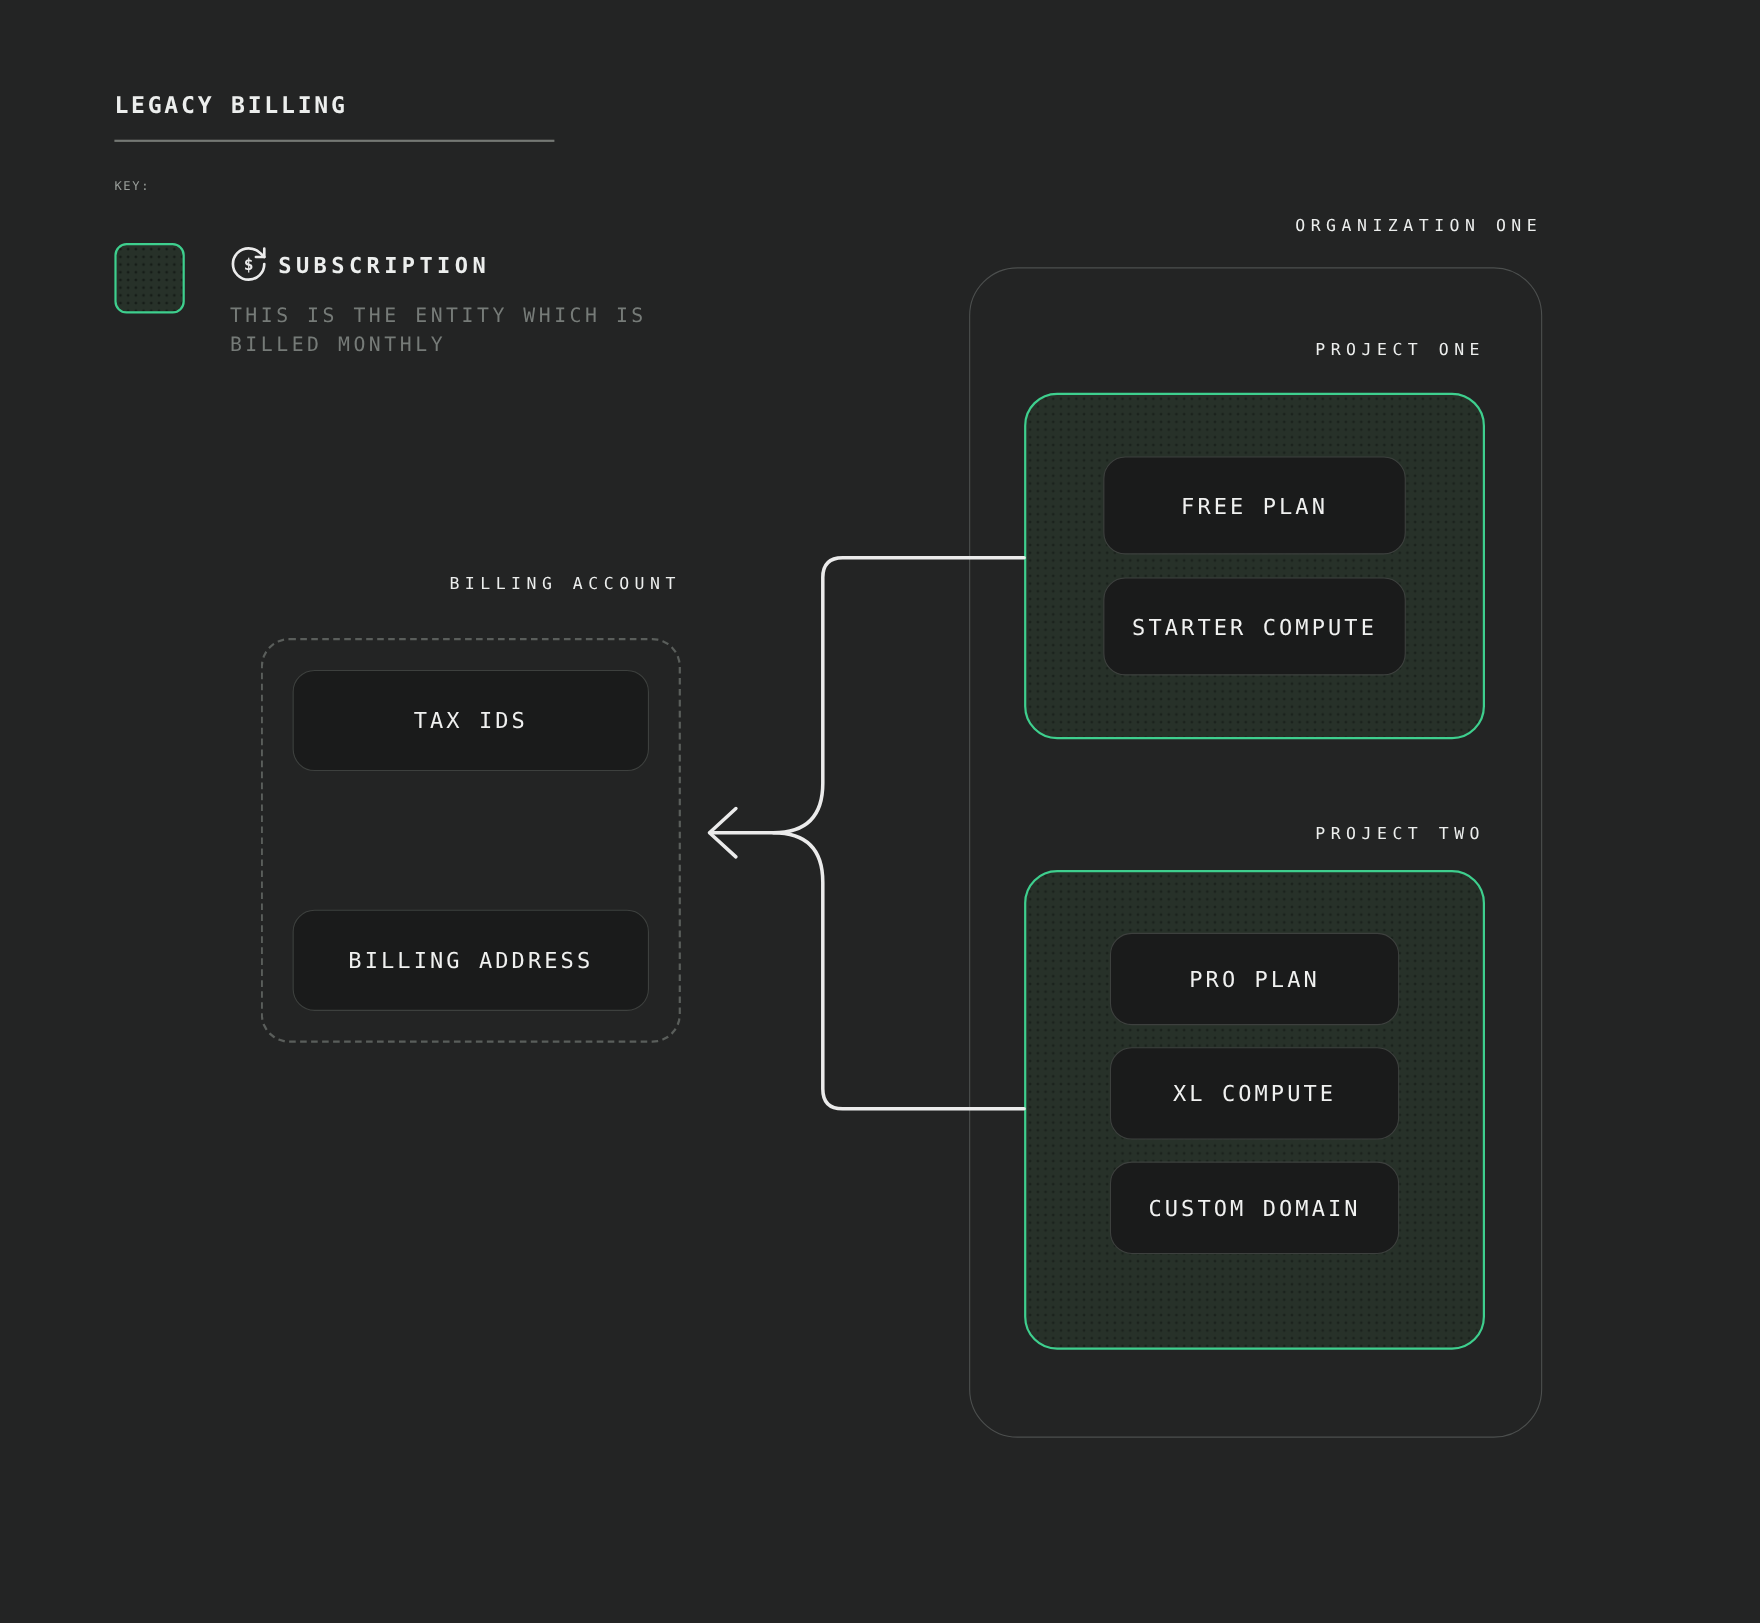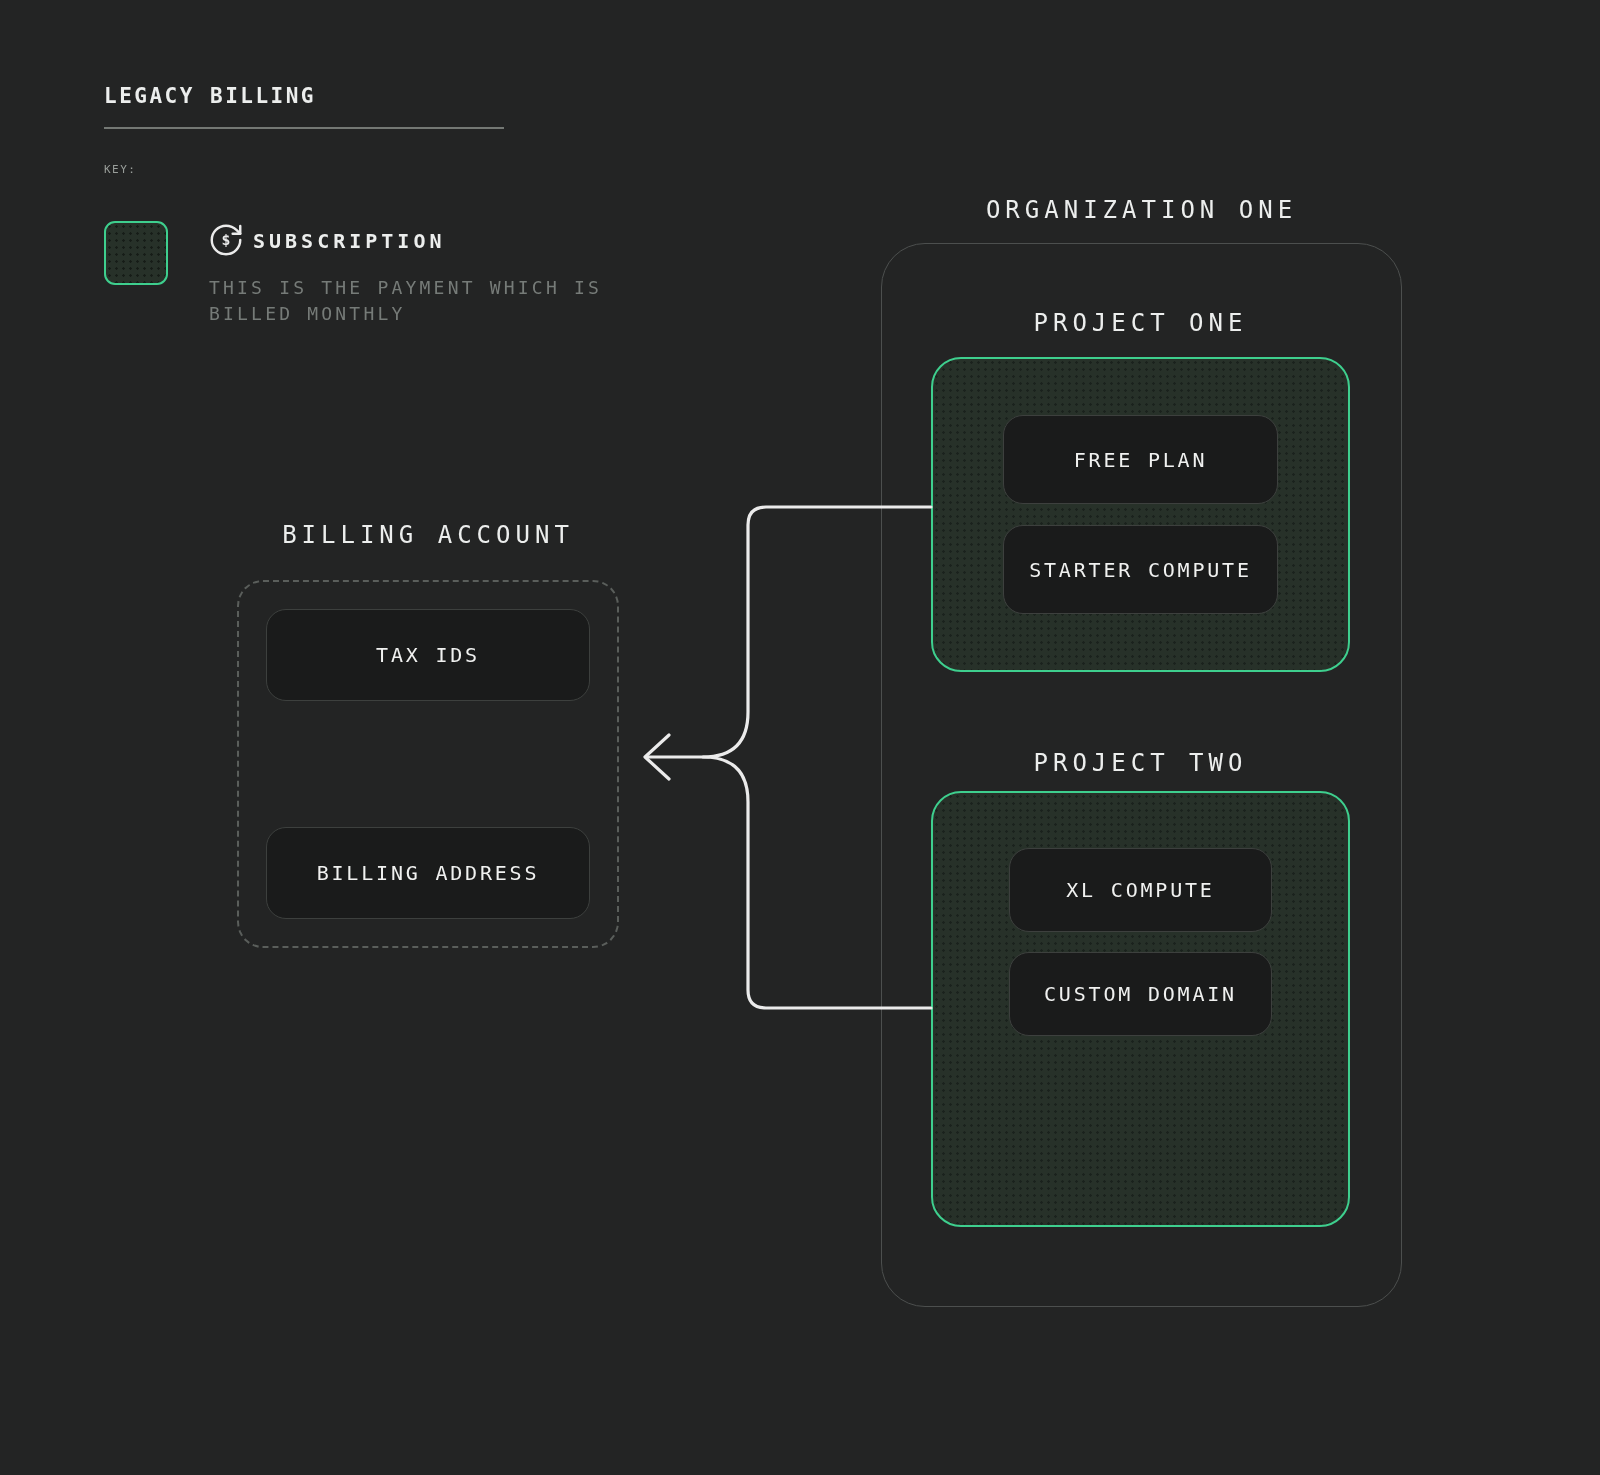--- a/index.html
+++ b/index.html
@@ -38,21 +38,21 @@
     background-image:radial-gradient(rgba(8,12,10,.55) 1.2px,transparent 1.45px);
     background-size:7px 7px;
   }
   .cycle-icon{left:207px;top:221px;width:38px;height:38px;}
   .cycle-icon path{stroke:var(--line);stroke-width:2.3;fill:none;stroke-linecap:round;stroke-linejoin:round;}
   .cycle-icon text{fill:var(--line);font-family:"DejaVu Sans Mono","Liberation Mono",monospace;font-size:14px;font-weight:700;}
   .sub-term{left:253px;top:229px;font-size:20px;font-weight:700;letter-spacing:4px;color:var(--text-primary);text-align:right;}
   .sub-desc{left:209px;top:275px;font-size:18px;letter-spacing:3.2px;line-height:26px;color:var(--text-muted);}
 
   
-  .sec-title{font-size:24px;letter-spacing:5px;text-align:center;color:var(--text-primary);white-space:nowrap;}
+  .sec-title{font-size:15px;letter-spacing:5px;text-align:right;color:var(--text-primary);white-space:nowrap;}
   .billing-title{left:237px;top:521px;width:382px;}
   .org-title{left:881px;top:196px;width:521px;}
   .p1-title{left:931px;top:309px;width:419px;}
   .p2-title{left:931px;top:749px;width:419px;}
 
   
   .billing-box{
     left:237px;top:580px;width:382px;height:368px;
     border:2px dashed var(--dashed-border);border-radius:26px;
     display:flex;flex-direction:column;justify-content:space-between;
@@ -95,21 +95,21 @@
 <div class="abs key-label">KEY:</div>
 
 <div class="abs swatch"></div>
 <svg class="abs cycle-icon" viewBox="0 0 36 36" aria-hidden="true">
   <path d="M31.5 18a13.5 13.5 0 1 1 -13.5 -13.5c3.78 0 7.4 1.5 10.11 4.11L31.5 12"></path>
   <path d="M31.5 4.8v7.2h-7.2"></path>
   <text x="18" y="22.8" text-anchor="middle">$</text>
 </svg>
 <div class="abs sub-term">SUBSCRIPTION</div>
 <div class="abs sub-desc">
-  <span>THIS IS THE PAYMENT WHICH IS</span><br>
+  <span>THIS IS THE ENTITY WHICH IS</span><br>
   <span>BILLED MONTHLY</span>
 </div>
 
 <div class="abs sec-title billing-title">BILLING ACCOUNT</div>
 <div class="abs billing-box">
   <div class="chip">
     <span class="chip-label">TAX IDS</span>
   </div>
   <div class="chip">
     <span class="chip-label">BILLING ADDRESS</span>
@@ -125,20 +125,23 @@
     <span class="chip-label">FREE PLAN</span>
   </div>
   <div class="chip">
     <span class="chip-label">STARTER COMPUTE</span>
   </div>
 </div>
 
 <div class="abs sec-title p2-title">PROJECT TWO</div>
 <div class="abs proj-box p2-box">
   <div class="chip">
+    <span class="chip-label">PRO PLAN</span>
+  </div>
+  <div class="chip">
     <span class="chip-label">XL COMPUTE</span>
   </div>
   <div class="chip">
     <span class="chip-label">CUSTOM DOMAIN</span>
   </div>
 </div>
 
 <svg class="abs connector" width="1600" height="1475" viewBox="0 0 1600 1475" aria-hidden="true">
   <path d="M931 507 H766 Q748 507 748 525 V712 Q748 757 703 757 H648"></path>
   <path d="M703 757 Q748 757 748 802 V990 Q748 1008 766 1008 H931"></path>

